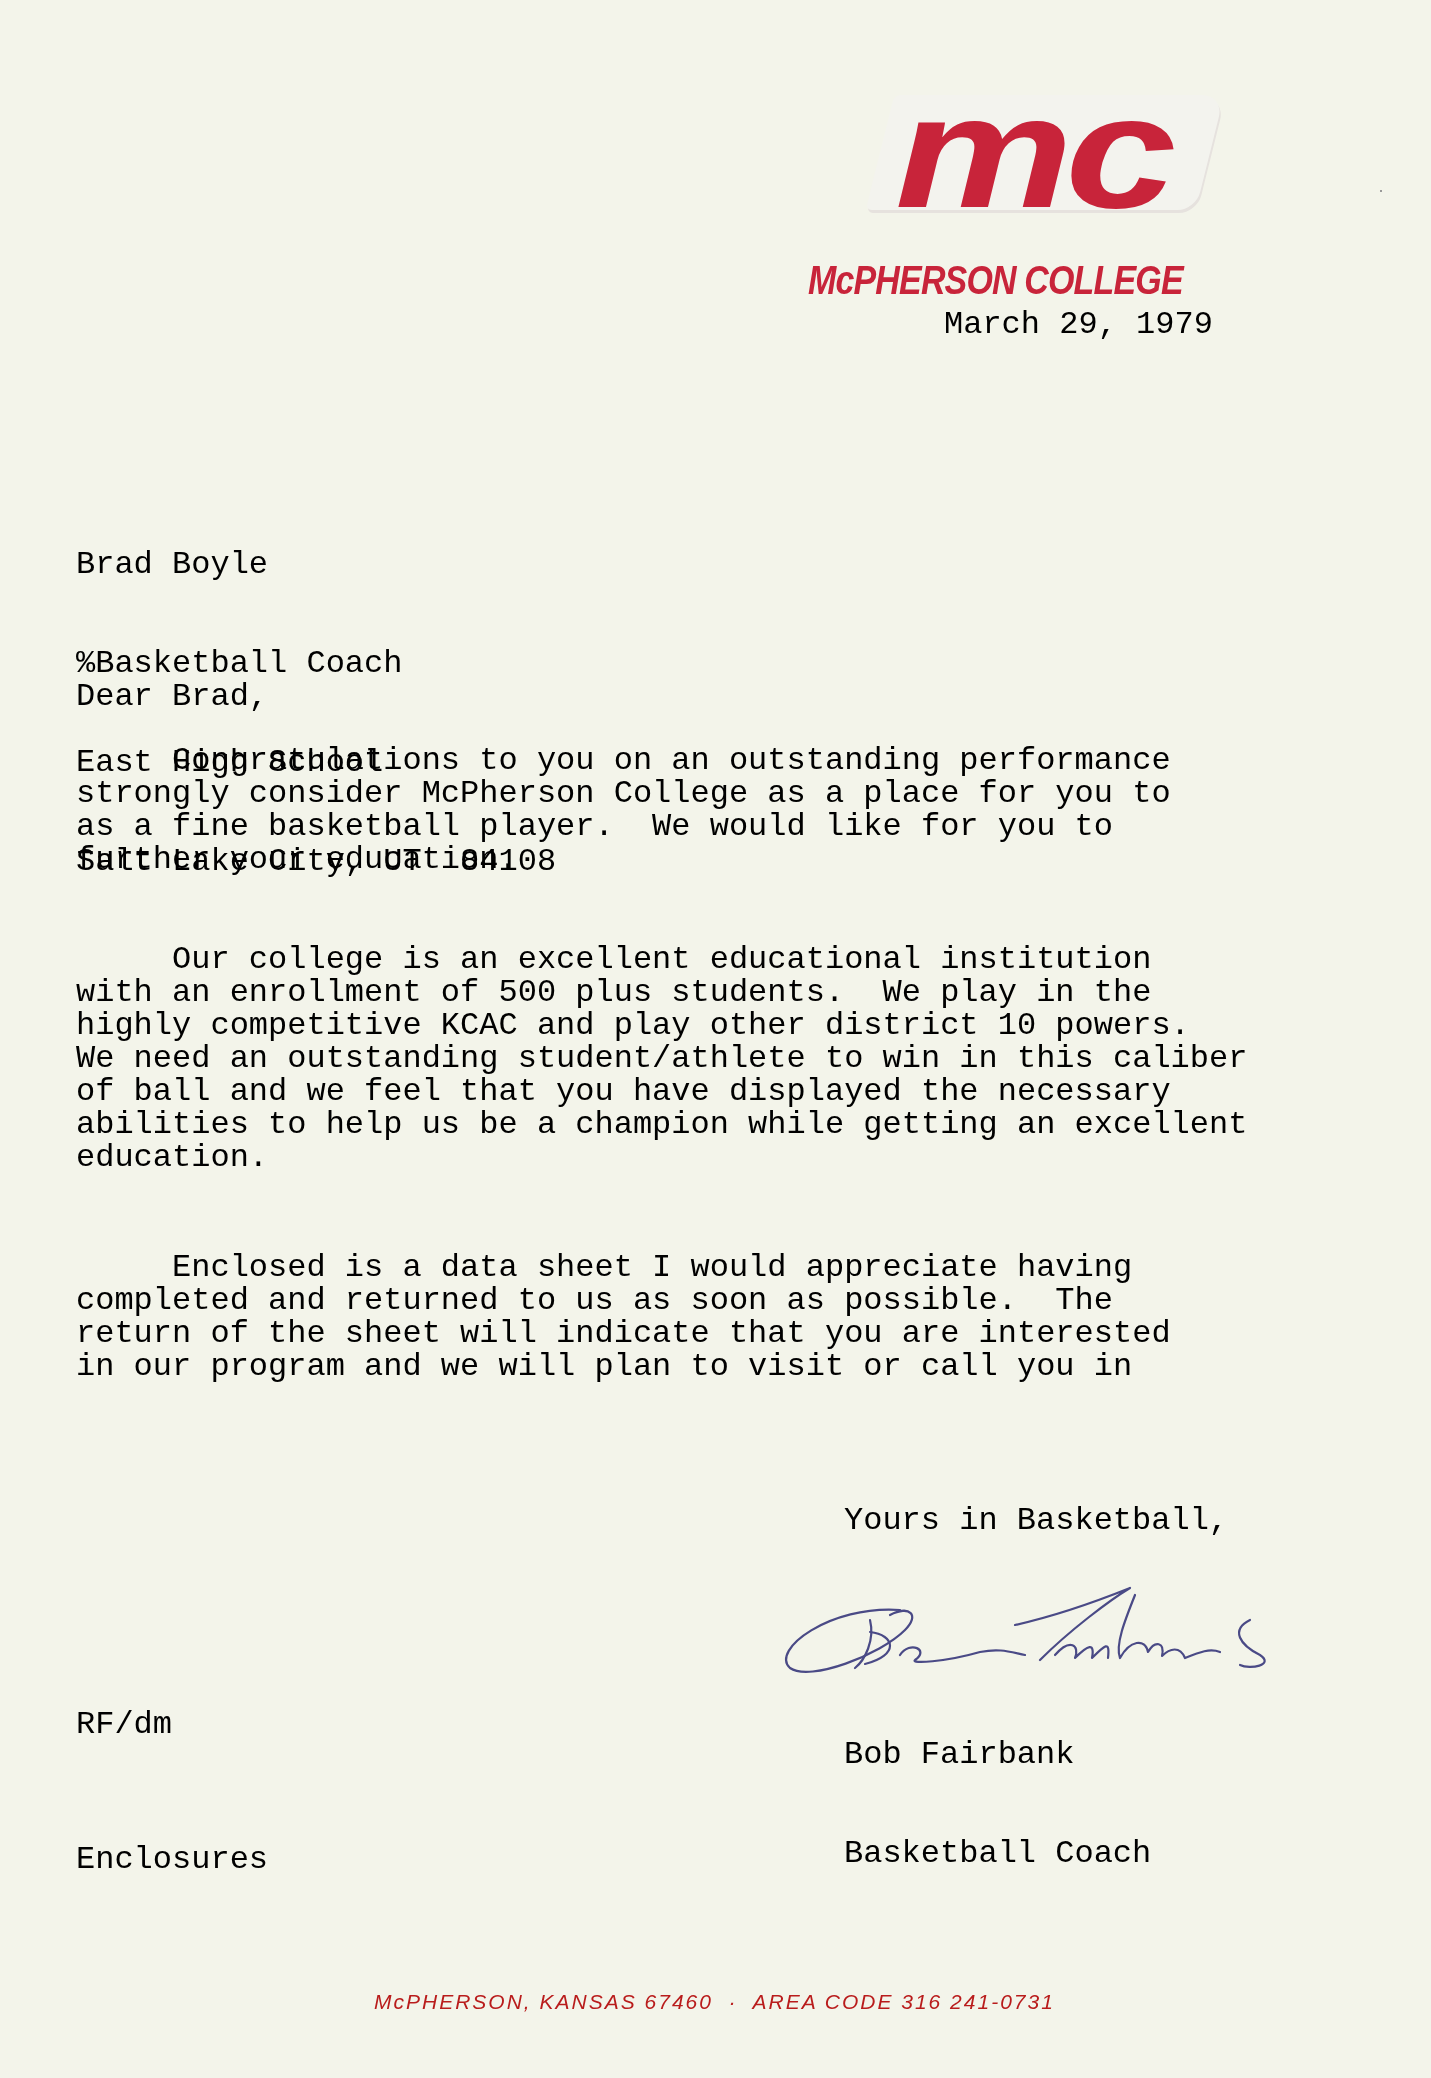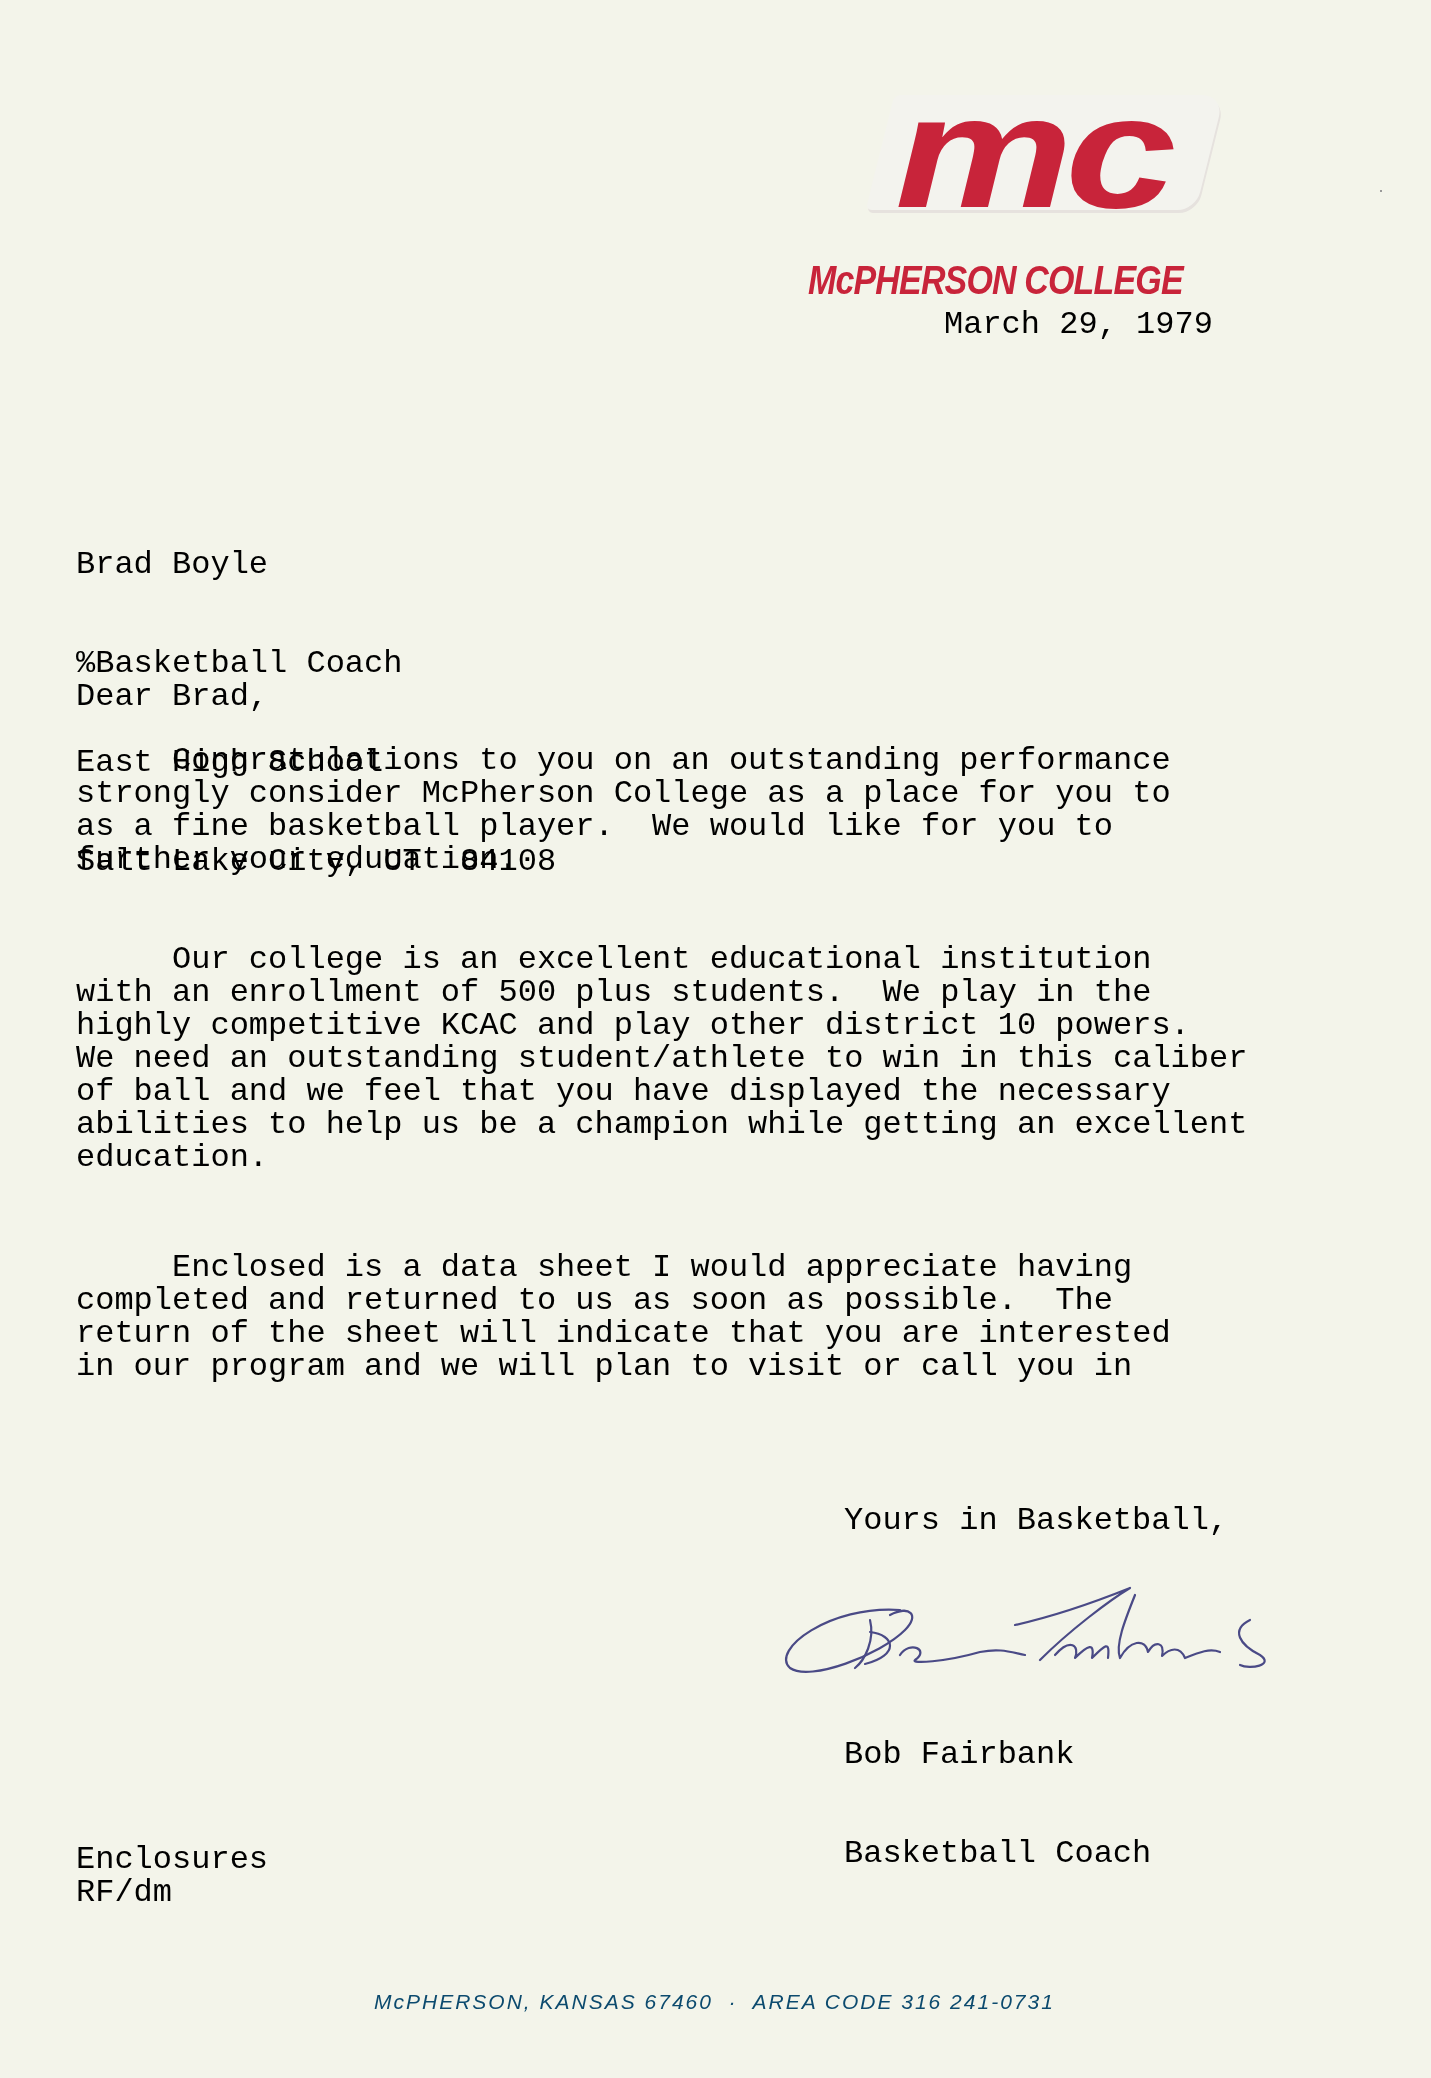--- a/index.html
+++ b/index.html
@@ -38,27 +38,27 @@
   .address { left:76px; top:482px; }
   .address div { height:33px; }
   .salutation { left:76px; top:680px; }
   .para { left:76px; white-space:normal; }
   .para div { white-space:pre; height:33px; }
   .p1 { top:744px; } .p2 { top:943px; } .p3 { top:1208px;margin-top:43px; }
   .closing { left:844px; top:1504px; }
   .signature { position:absolute; left:770px; top:1560px; width:560px; height:120px; }
   .signer { left:844px; top:1672px; }
   .signer div { height:33px; }
-  .initials { left:76px; top:1876px;text-align:center; }
+  .initials { left:76px; top:1708px;text-align:center; }
   .enclosures { left:76px; top:1843px; }
   .footer {
     position:absolute; left:374px; top:1990px;
     font-family:"Liberation Sans","DejaVu Sans",sans-serif;
     font-style:italic; font-size:21px; letter-spacing:2px;
-    color:#0c4a6e; white-space:pre;
+    color:#b91c1c; white-space:pre;
   }
   .speck { position:absolute; left:1380px; top:190px; width:2px; height:2px; background:#999; }
 </style>
 </head>
 <body>
 
 <div>
 
   <div class="logo-box"></div>
   <div class="logo-text">mc</div>

